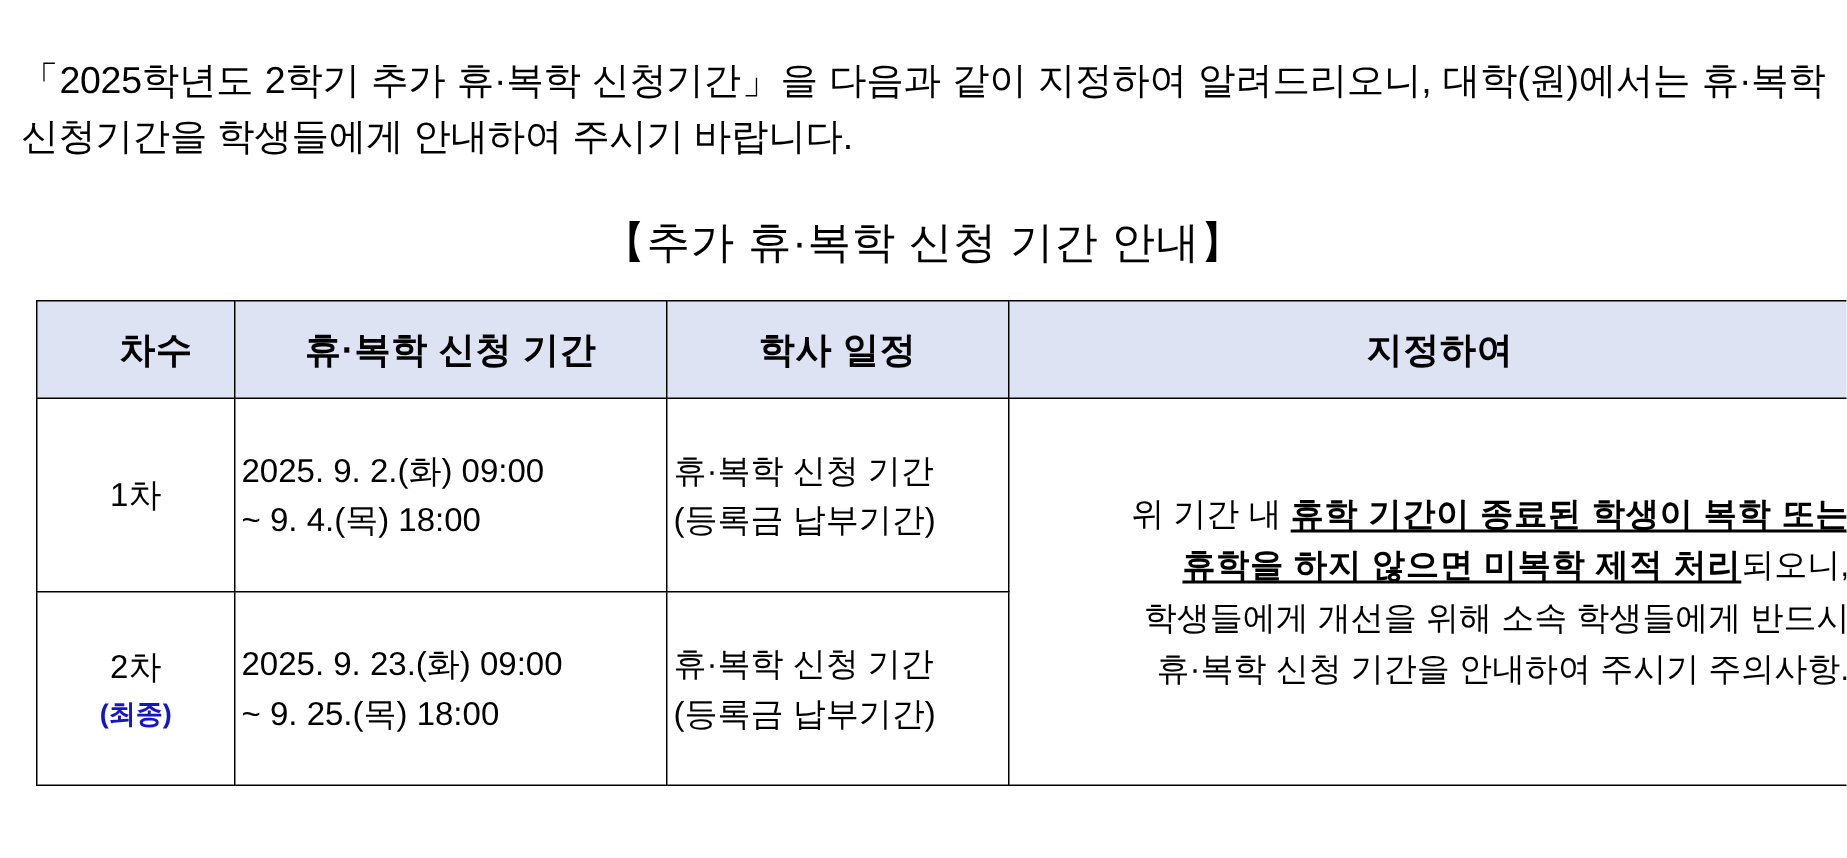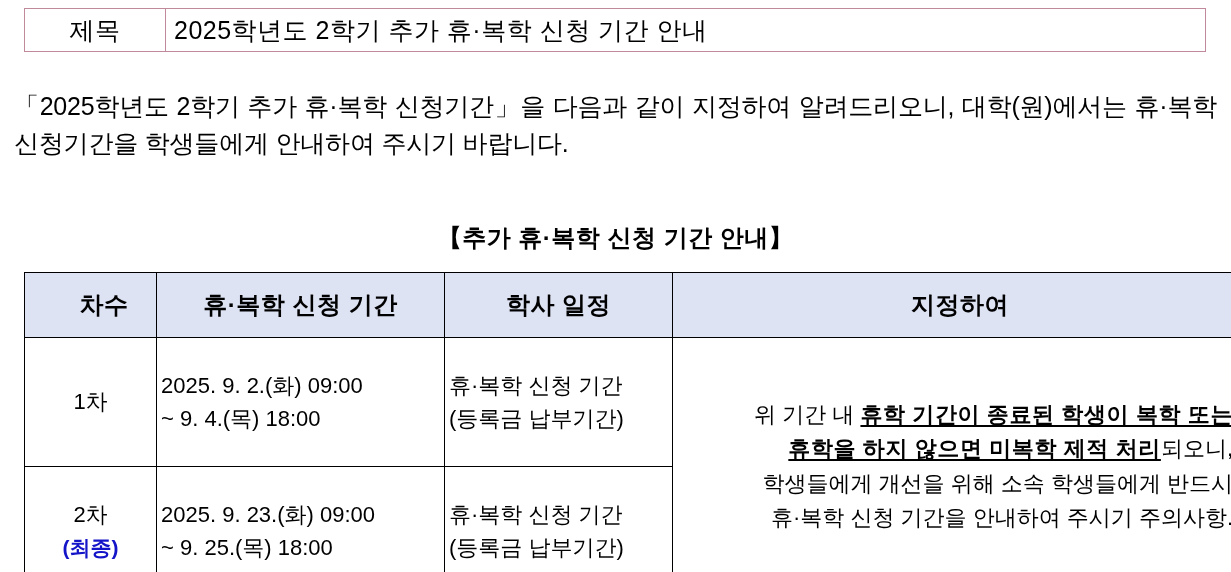--- a/index.html
+++ b/index.html
@@ -49,24 +49,24 @@
   .intro {
     margin: 36px 14px 0 14px;
     font-size: 25px;
     line-height: 1.48;
     text-align: justify;
     letter-spacing: -0.2px;
   }
 
   
   .section-heading {
-    margin-top: 60px;
+    margin-top: 32px;
     text-align: center;
-    font-size: 24px;
-    font-weight: bold;
+    font-size: 29px;
+    font-weight: normal;
     letter-spacing: 0.5px;
   }
 
   
   .main-table {
     border-collapse: collapse;
     margin: 18px 0 0 24px;
     width: 1184px;
     table-layout: fixed;
   }
@@ -95,21 +95,21 @@
   }
   .cell-seq {
     text-align: center;
     line-height: 1.45;
     font-size: 23px;
   }
   .final-mark {
     display: block;
     color: #1414c8;
     font-weight: bold;
-    font-size: 21px;
+    font-size: 18px;
     margin-top: 2px;
   }
   .cell-note {
     text-align: right;
     padding: 10px 14px 10px 16px;
     line-height: 1.55;
     font-size: 22px;
   }
   .note-strong {
     font-weight: bold;
@@ -117,28 +117,20 @@
     text-underline-offset: 3px;
     letter-spacing: 0.6px;
   }
   .row-body td { height: 104px; }
 </style>
 </head>
 <body>
 
 <div class="page">
 
-  <table class="title-table">
-    <tbody>
-      <tr>
-        <td class="title-label">제목</td>
-        <td class="title-value">2025학년도 2학기 추가 휴·복학 신청 기간 안내</td>
-      </tr>
-    </tbody>
-  </table>
 
   <p class="intro">「2025학년도 2학기 추가 휴·복학 신청기간」을 다음과 같이 지정하여 알려드리오니, 대학(원)에서는 휴·복학 신청기간을 학생들에게 안내하여 주시기 바랍니다.</p>
 
   <div class="section-heading">【추가 휴·복학 신청 기간 안내】</div>
 
   <table class="main-table">
     <thead>
       <tr>
         <th class="col-seq">차수</th>
         <th class="col-per">휴·복학 신청 기간</th>

